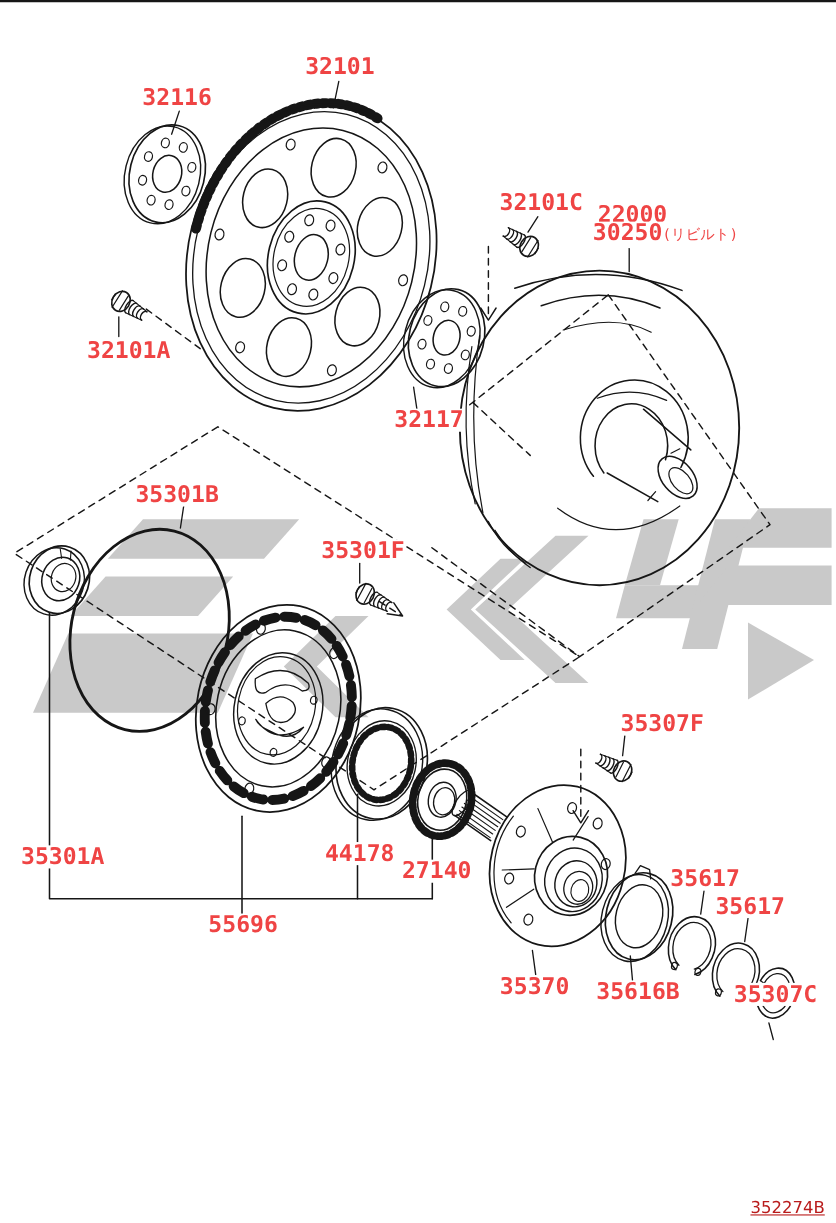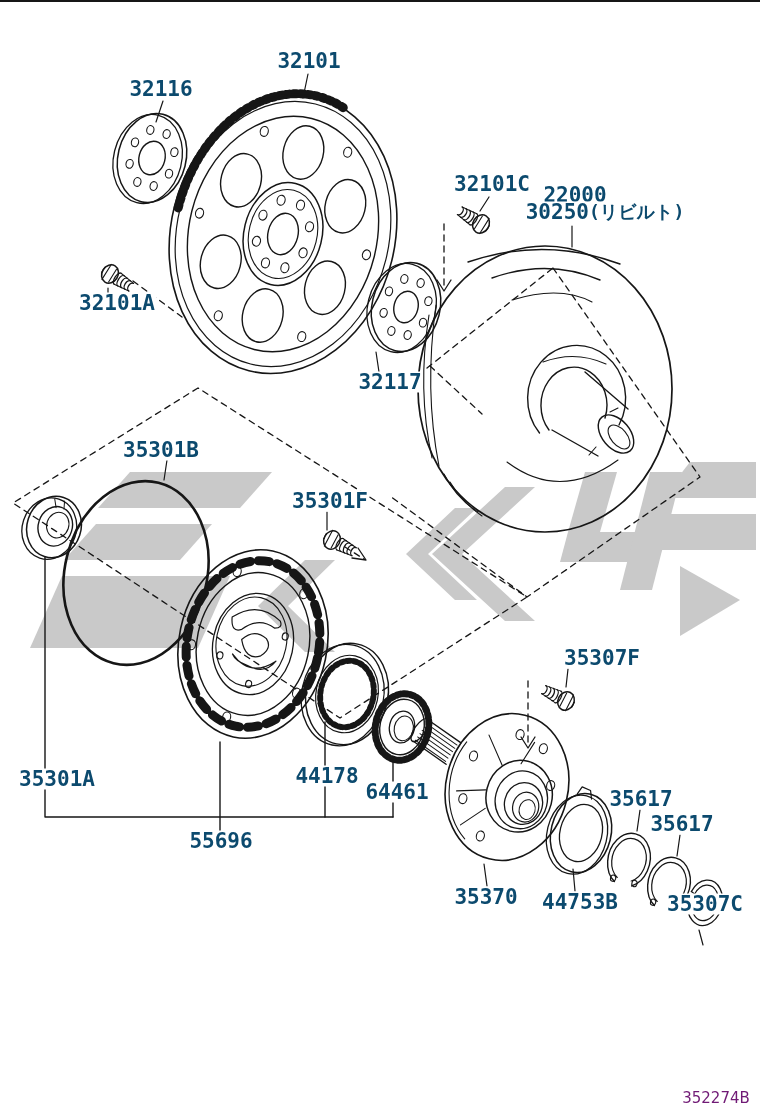--- a/index.html
+++ b/index.html
@@ -1,23 +1,23 @@
 <!DOCTYPE html>
 <html><head>
 <meta charset="utf-8">
 <style>
   html,body{margin:0;padding:0;background:#ffffff;}
   #stage{position:relative;width:760px;height:1112px;background:#ffffff;overflow:hidden;
          font-family:"DejaVu Sans Mono","Liberation Mono",monospace;}
   #art{position:absolute;left:0;top:0;}
   .lbl{position:absolute;transform:translate(-50%,-50%);font:bold 21px "DejaVu Sans Mono","Liberation Mono",monospace;
-       color:#0c4a6e;background:#fff;line-height:1;white-space:nowrap;padding:0 1px;letter-spacing:0;}
-  .lbl .suffix{font-size:18px;font-weight:bold;vertical-align:1px;}
+       color:#ef4444;background:#fff;line-height:1;white-space:nowrap;padding:0 1px;letter-spacing:0;}
+  .lbl .suffix{font-size:13px;font-weight:normal;vertical-align:1px;}
   .code{position:absolute;transform:translate(-50%,-50%);font:15px "DejaVu Sans","Liberation Sans",sans-serif;
-        color:#701a75;white-space:nowrap;}
+        color:#b91c1c;white-space:nowrap;text-decoration:underline;}
 </style>
 </head>
 <body>
 
 <div id="stage">
 
 <svg id="art" width="760" height="1112" viewBox="0 0 760 1112">
 
   <g fill="#c9c9c9" stroke="none">
     <polygon points="130,472 272,472 240,508 98,508"></polygon>
@@ -274,30 +274,30 @@
     </g>
 
   </g>
 </svg>
 
   <div class="lbl" style="left:161px;top:89px">32116</div>
   <div class="lbl" style="left:309px;top:61px">32101</div>
   <div class="lbl" style="left:492px;top:184px">32101C</div>
   <div class="lbl" style="left:575px;top:195px">22000</div>
   <div class="lbl" style="left:605px;top:212px"><span>30250</span><span class="suffix">(リビルト)</span></div>
-  <div class="lbl" style="left:117px;top:303px">32101A</div>
+  <div class="lbl" style="left:117px;top:319px">32101A</div>
   <div class="lbl" style="left:390px;top:382px">32117</div>
   <div class="lbl" style="left:161px;top:450px">35301B</div>
   <div class="lbl" style="left:330px;top:501px">35301F</div>
   <div class="lbl" style="left:602px;top:658px">35307F</div>
   <div class="lbl" style="left:57px;top:779px">35301A</div>
   <div class="lbl" style="left:327px;top:776px">44178</div>
-  <div class="lbl" style="left:397px;top:792px">64461</div>
+  <div class="lbl" style="left:397px;top:792px">27140</div>
   <div class="lbl" style="left:221px;top:841px">55696</div>
   <div class="lbl" style="left:486px;top:897px">35370</div>
-  <div class="lbl" style="left:580px;top:902px">44753B</div>
+  <div class="lbl" style="left:580px;top:902px">35616B</div>
   <div class="lbl" style="left:641px;top:799px">35617</div>
   <div class="lbl" style="left:682px;top:824px">35617</div>
   <div class="lbl" style="left:705px;top:904px">35307C</div>
 
   <div class="code" style="left:716px;top:1098px">352274B</div>
 
 </div>
 
 </body></html>

